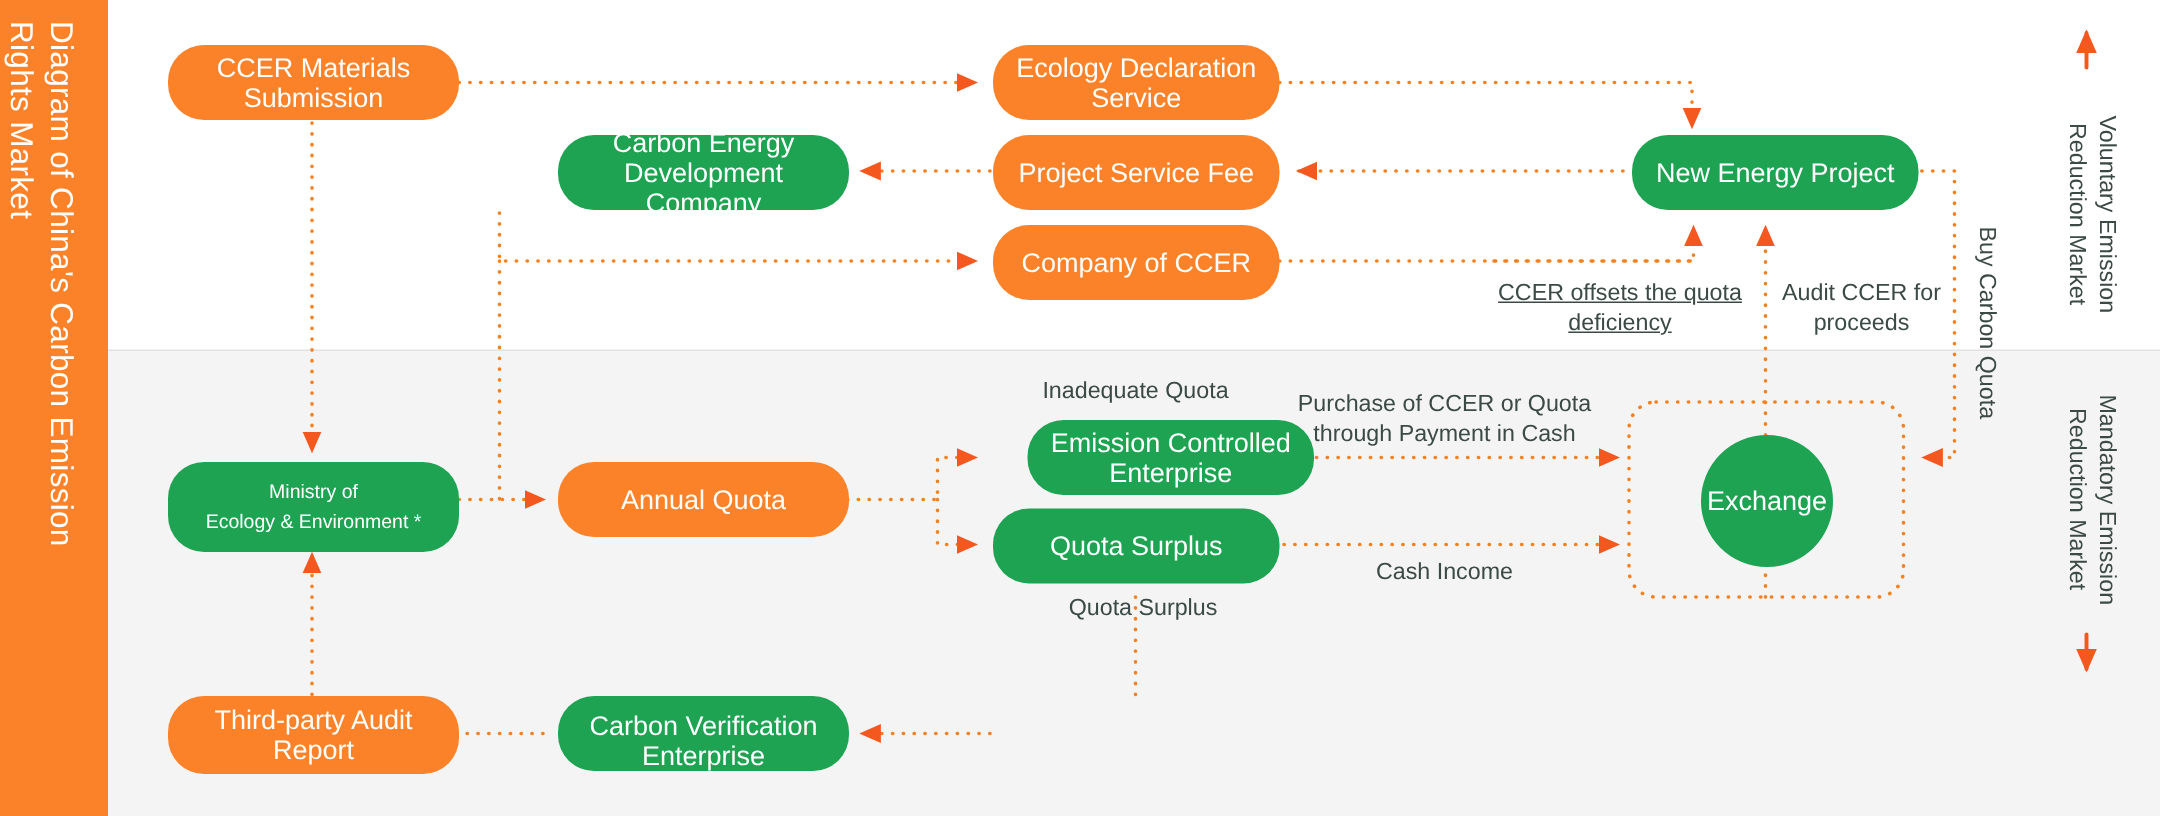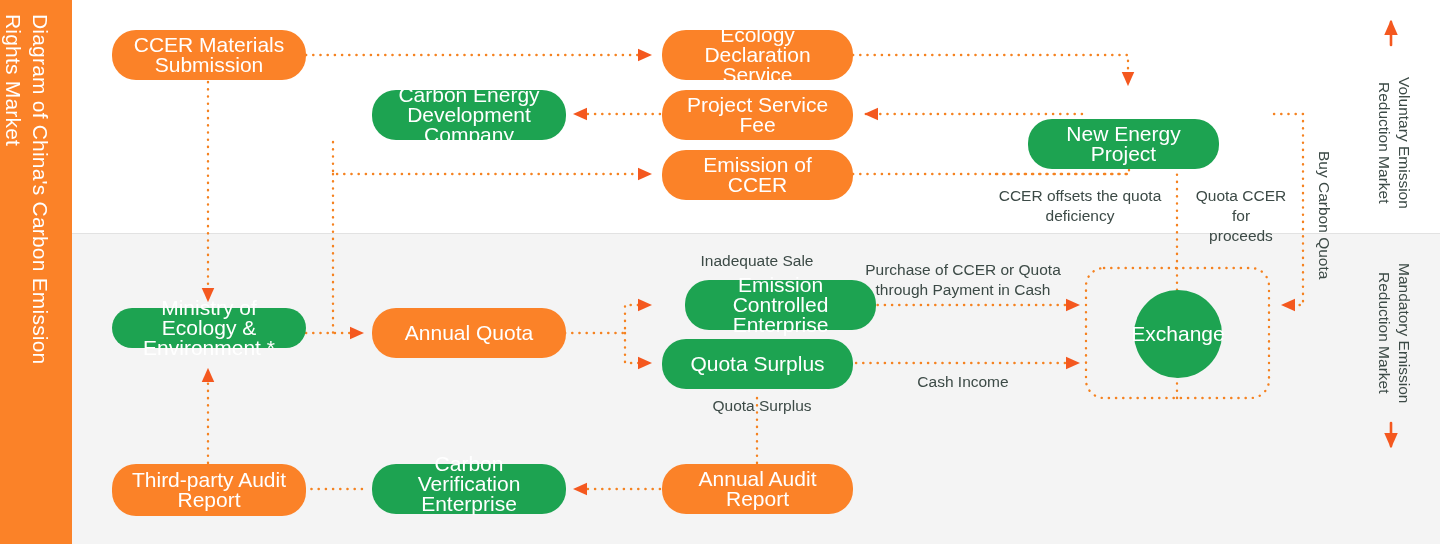--- a/index.html
+++ b/index.html
@@ -29,21 +29,21 @@
     letter-spacing:.2px;
     white-space:pre-line;
   }
 
   
   .node{
     position:absolute;box-sizing:border-box;
     display:flex;align-items:center;justify-content:center;
     text-align:center;color:#ffffff;
     border-radius:24px;
-    font-size:21px;line-height:20px;
+    font-size:18px;line-height:20px;
     padding:0 10px;
   }
   .node.orange{background:#fb8228;}
   .node.green{background:#1da351;}
   .node.circle{border-radius:50%;}
 
   
   .lbl{
     position:absolute;color:#3c4a46;font-size:15.5px;line-height:20px;
     text-align:center;
@@ -140,28 +140,28 @@
   <div class="node orange" style="left:662px;top:90px;width:191px;height:50px;">
     <span style="white-space:pre-line">Project Service Fee</span>
   </div>
 
   <div class="node green" style="left:372px;top:90px;width:194px;height:50px;">
     <span style="white-space:pre-line">Carbon Energy
 Development Company</span>
   </div>
 
   <div class="node orange" style="left:662px;top:150px;width:191px;height:50px;">
-    <span style="white-space:pre-line">Emission of CCER</span>
-  </div>
-
-  <div class="node green" style="left:1028px;top:90px;width:191px;height:50px;margin-top:29px;">
+    <span style="white-space:pre-line">Company of CCER</span>
+  </div>
+
+  <div class="node green" style="left:1088px;top:90px;width:191px;height:50px;">
     <span style="white-space:pre-line">New Energy Project</span>
   </div>
 
-  <div class="node green" style="left:112px;top:308px;width:194px;height:40px;font-size:21px;">
+  <div class="node green" style="left:112px;top:308px;width:194px;height:60px;font-size:13px;">
     <span style="white-space:pre-line">Ministry of
 Ecology &amp; Environment *</span>
   </div>
 
   <div class="node orange" style="left:372px;top:308px;width:194px;height:50px;justify-content:center;">
     <span style="white-space:pre-line">Annual Quota</span>
   </div>
 
   <div class="node green" style="left:685px;top:280px;width:191px;height:50px;">
     <span style="white-space:pre-line">Emission Controlled
@@ -179,33 +179,30 @@
   <div class="node orange" style="left:112px;top:464px;width:194px;height:52px;">
     <span style="white-space:pre-line">Third-party Audit
 Report</span>
   </div>
 
   <div class="node green" style="left:372px;top:464px;width:194px;height:50px;align-items:flex-end;">
     <span style="white-space:pre-line">Carbon Verification
 Enterprise</span>
   </div>
 
-  <div class="node orange" style="left:662px;top:464px;width:191px;height:50px;">
-    <span style="white-space:pre-line">Annual Audit Report</span>
-  </div>
-
-  <div class="lbl" style="left:960px;top:186px;width:240px;white-space:pre-line;">CCER offsets the quota
+
+  <div class="lbl" style="left:960px;top:186px;width:240px;white-space:pre-line;text-decoration:underline;">CCER offsets the quota
 deficiency</div>
 
-  <div class="lbl" style="left:1186px;top:186px;width:110px;white-space:pre-line;">Quota CCER for
+  <div class="lbl" style="left:1186px;top:186px;width:110px;white-space:pre-line;">Audit CCER for
 proceeds</div>
 
   <div class="lbl vert" style="left:1314px;top:140px;height:150px;">Buy Carbon Quota</div>
 
-  <div class="lbl" style="left:655px;top:251px;width:204px;">Inadequate Sale</div>
+  <div class="lbl" style="left:655px;top:251px;width:204px;">Inadequate Quota</div>
 
   <div class="lbl" style="left:655px;top:396px;width:214px;">Quota Surplus</div>
 
   <div class="lbl" style="left:856px;top:260px;width:214px;white-space:pre-line;">Purchase of CCER or Quota
 through Payment in Cash</div>
 
 
   <div class="lbl" style="left:880px;top:372px;width:166px;">Cash Income</div>
 
   <div class="lbl vert" style="left:1374px;top:60px;height:165px;">Voluntary Emission

